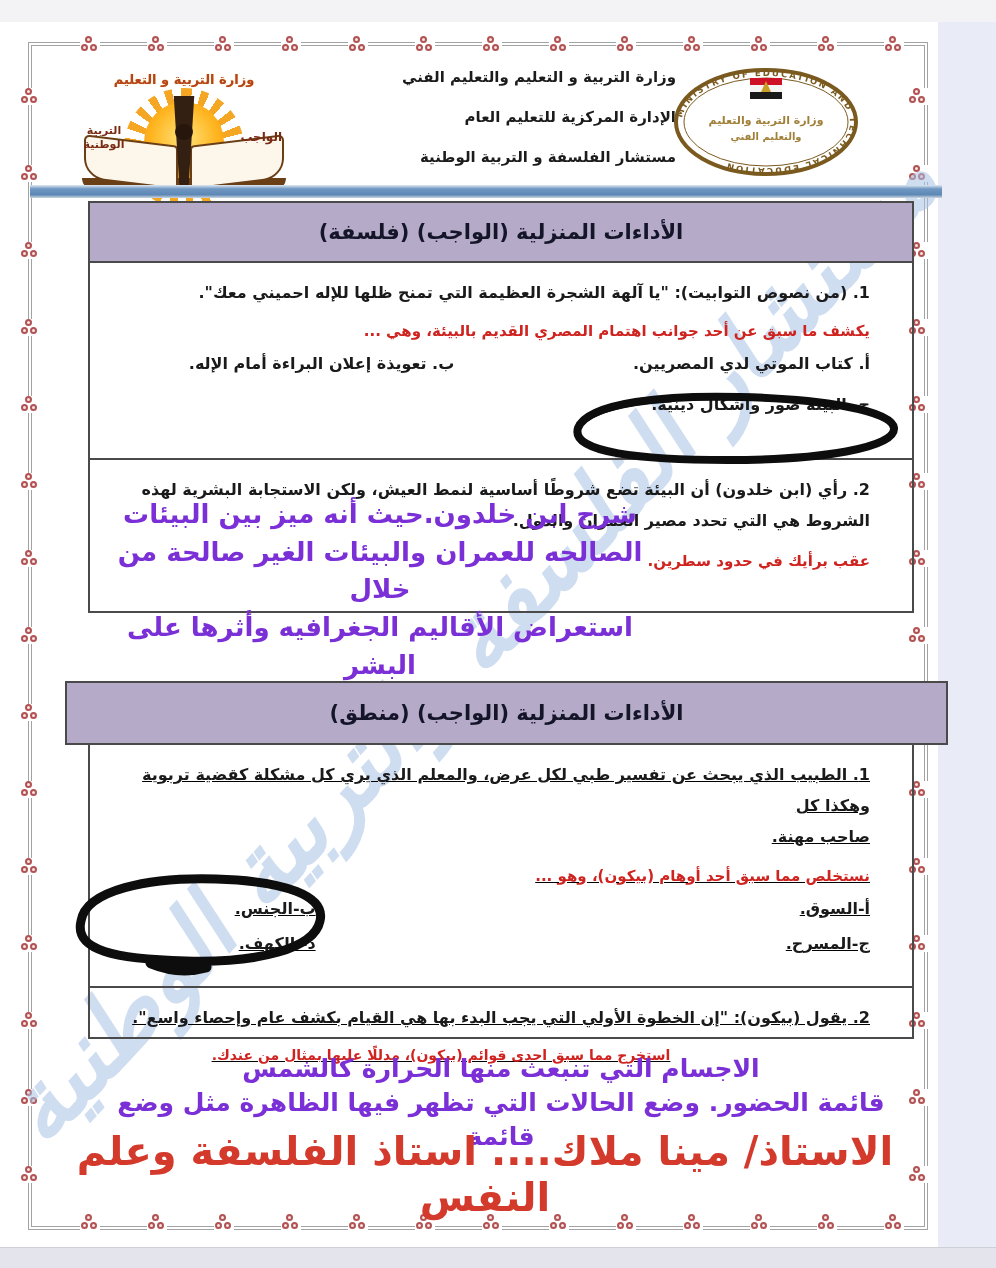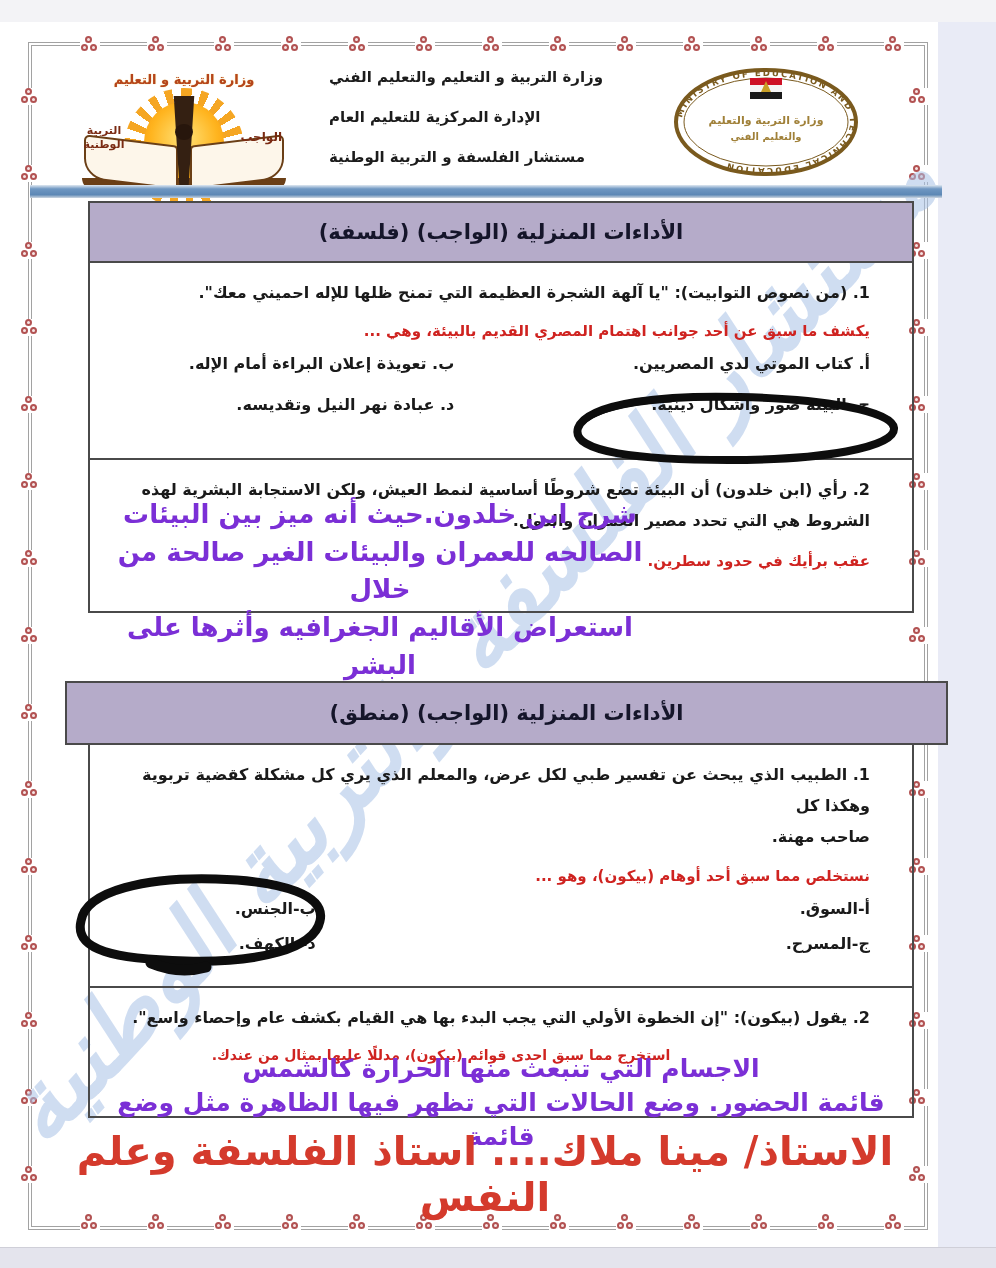--- a/index.html
+++ b/index.html
@@ -52,31 +52,31 @@
      border:2px solid #6b3f16;box-sizing:border-box;}
   .page-l{left:6px;border-radius:6px 4px 2px 20px;transform:skewY(7deg);}
   .page-r{right:6px;border-radius:4px 6px 20px 2px;transform:skewY(-7deg);}
   .torch{position:absolute;left:50%;bottom:2px;transform:translateX(-50%);width:32px;height:92px;
      background:#342012;clip-path:polygon(18% 0,82% 0,64% 100%,36% 100%);}
   .hand{position:absolute;left:50%;top:52px;transform:translateX(-50%);width:18px;height:16px;
      border-radius:50%;background:#27160c;z-index:3;}
   .lbl-r{position:absolute;right:8px;top:58px;font-size:12px;font-weight:700;color:#7a2a12;z-index:4;}
   .lbl-l{position:absolute;left:2px;top:52px;width:48px;font-size:11px;font-weight:700;color:#7a2a12;
      text-align:center;line-height:1.25;z-index:4;}
-  .hdr-lines{position:absolute;left:329px;top:8px;width:360px;text-align:left;direction:rtl;}
+  .hdr-lines{position:absolute;left:316px;top:8px;width:360px;text-align:right;direction:rtl;}
   .hdr-line{font-size:15px;font-weight:700;color:#1c1c1c;margin-bottom:22px;}
   .seal{position:absolute;left:672px;top:6px;width:188px;height:112px;}
   
   .blue-bar{position:absolute;left:30px;top:185px;width:912px;height:13px;z-index:2;
     background:linear-gradient(#dfe8f1,var(--divider-blue) 30%,#5d88b5 75%,#cdd6e0);}
   
   .tbl{position:absolute;left:88px;width:826px;border:2px solid #4a4a4a;background:transparent;
      z-index:2;direction:rtl;box-sizing:border-box;}
   .tbl-phil{top:201px;height:412px;}
-  .tbl-logic{top:681px;height:437px;}
+  .tbl-logic{top:681px;height:358px;text-decoration:underline;}
   .bar{position:relative;height:60px;background:var(--header-bar-purple);
      border-bottom:2px solid #4a4a4a;box-sizing:border-box;}
   .bar-logic{position:absolute;top:-2px;left:-25px;width:883px;height:64px;
      background:var(--header-bar-purple);border:2px solid #4a4a4a;box-sizing:border-box;}
   .bar-title{position:absolute;left:0;top:0;width:100%;height:100%;display:flex;
      align-items:center;justify-content:center;font-size:21px;font-weight:700;color:#15152a;}
   .teacher-overlay{position:absolute;left:4px;top:10px;font-size:31px;font-weight:800;
      color:var(--annotation-red);white-space:nowrap;z-index:3;}
   .qblock{position:relative;box-sizing:border-box;}
   .qtext{font-size:16px;font-weight:700;color:#1a1a1a;line-height:1.95;
@@ -451,21 +451,20 @@
     <div class="bar">
       <div class="bar-title">الأداءات المنزلية (الواجب) (فلسفة)</div>
     </div>
     <div class="qblock" style="height:195px;">
       <div class="qtext">1.  (من نصوص التوابيت): "يا آلهة الشجرة العظيمة التي تمنح ظلها للإله احميني معك".</div>
       <div class="prompt">يكشف ما سبق عن أحد جوانب اهتمام المصري القديم بالبيئة، وهي ...</div>
       <div class="opts opts-phil">
         <div class="opt">أ. كتاب الموتي لدي المصريين.</div>
         <div class="opt">ب. تعويذة إعلان البراءة أمام الإله.</div>
         <div class="opt">ج. البيئة صور وأشكال دينية.</div>
-        <div class="opt">د. عبادة نهر النيل وتقديسه.</div>
       </div>
     </div>
     <div class="qblock divline" style="height:153px;">
       <div class="qtext" style="padding-left:26px;">2.  رأي (ابن خلدون) أن البيئة تضع شروطًا أساسية لنمط العيش، ولكن الاستجابة البشرية لهذه الشروط هي التي تحدد مصير العمران والدول.</div>
       <div class="prompt-abs">عقب برأيك في حدود سطرين.</div>
       <div class="hw hw-phil">
         <div>شرح ابن خلدون.حيث أنه ميز بين البيئات</div>
         <div>الصالحه للعمران والبيئات الغير صالحة من خلال</div>
         <div>استعراض الأقاليم الجغرافيه وأثرها على البشر</div>
       </div>

